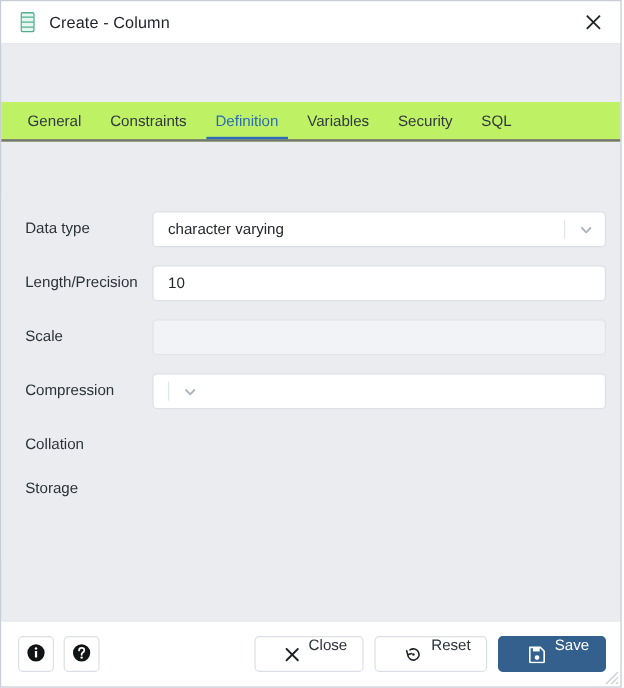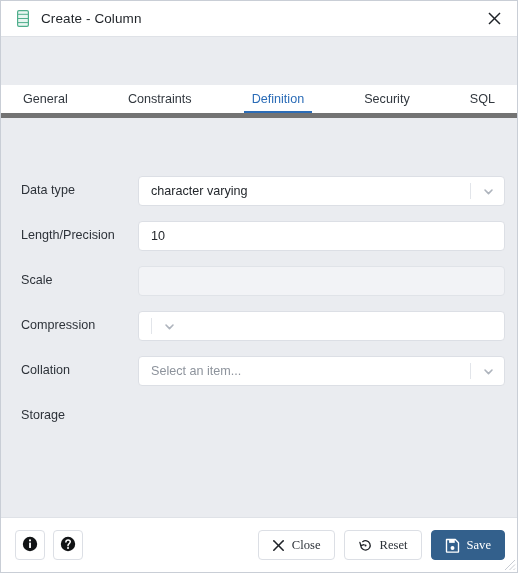--- a/index.html
+++ b/index.html
@@ -63,27 +63,26 @@
     justify-content: center;
     cursor: pointer;
     flex: none;
     color: #222;
   }
 
   
   .tabbar {
     height: 33px;
     min-height: 33px;
-    background: #ffffff;
-    border-bottom: 5px solid #737373;
+    background: #bef264;
+    border-bottom: 2px solid #737373;
     display: flex;
     align-items: stretch;
     padding: 0 10px;
     box-sizing: border-box;
-    justify-content: space-between;
   }
   .tab {
     position: relative;
     display: flex;
     align-items: center;
     padding: 0 12px;
     font-size: 12.6px;
     color: #32383f;
     cursor: pointer;
     white-space: nowrap;
@@ -134,21 +133,20 @@
     box-sizing: border-box;
     background: #ffffff;
     border: 1px solid #dcdfe5;
     border-radius: 4px;
     display: flex;
     align-items: center;
     padding: 0 0 0 12px;
     font-size: 12.6px;
     color: #23272c;
     position: relative;
-    margin-left: 11px;
   }
   .field.disabled {
     background: #f2f3f6;
     border-color: #e0e3e8;
   }
   .field .value {
     flex: 1 1 auto;
     white-space: nowrap;
     overflow: hidden;
     text-overflow: ellipsis;
@@ -213,25 +211,24 @@
     cursor: pointer;
     padding: 0;
   }
   .btn {
     height: 30px;
     border: 1px solid #dcdfe5;
     border-radius: 4px;
     background: #ffffff;
     color: #2d3239;
     font-size: 12.6px;
-    font-family: Liberation Serif, serif;
-    display: flex;
-    align-items: center;
+    font-family: Liberation Sans, sans-serif;
+    display: flex;
     gap: 7px;
-    padding: 0 13px 0 13px;
+    padding: 0 13px 0 24px;
     cursor: pointer;
     white-space: nowrap;
   }
   .btn.primary {
     background: #33608c;
     border-color: #33608c;
     color: #ffffff;
   }
   .btn .bi {
     display: flex;
@@ -278,20 +275,23 @@
     <div class="tab">
       <span>General</span>
     </div>
     <div class="tab">
       <span>Constraints</span>
     </div>
     <div class="tab active">
       <span>Definition</span>
     </div>
     <div class="tab">
+      <span>Variables</span>
+    </div>
+    <div class="tab">
       <span>Security</span>
     </div>
     <div class="tab">
       <span>SQL</span>
     </div>
   </div>
 
   <div class="body">
 
     <div class="row">
@@ -340,33 +340,20 @@
                 <polyline points="3,5 6.5,8.6 10,5" fill="none" stroke="#aeb4bd" stroke-width="1.6" stroke-linecap="round" stroke-linejoin="round"></polyline>
               </svg>
             </span>
           </span>
         </div>
       </div>
     </div>
 
     <div class="row">
       <div class="label">Collation</div>
-      <div class="control">
-        <div class="field">
-          <span class="value placeholder">Select an item...</span>
-          <span class="indicators">
-            <span class="sep"></span>
-            <span class="chev">
-              <svg width="13" height="13" viewBox="0 0 13 13" aria-hidden="true">
-                <polyline points="3,5 6.5,8.6 10,5" fill="none" stroke="#aeb4bd" stroke-width="1.6" stroke-linecap="round" stroke-linejoin="round"></polyline>
-              </svg>
-            </span>
-          </span>
-        </div>
-      </div>
     </div>
 
     <div class="row">
       <div class="label">Storage</div>
     </div>
 
   </div>
 
   <div class="footer">
     <div class="footer-left">

